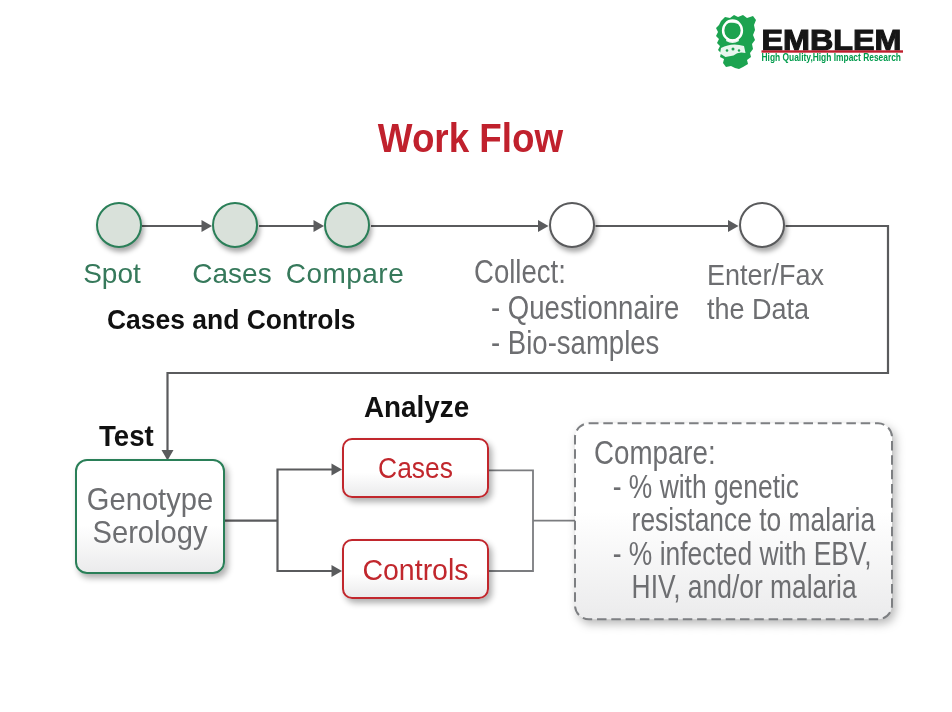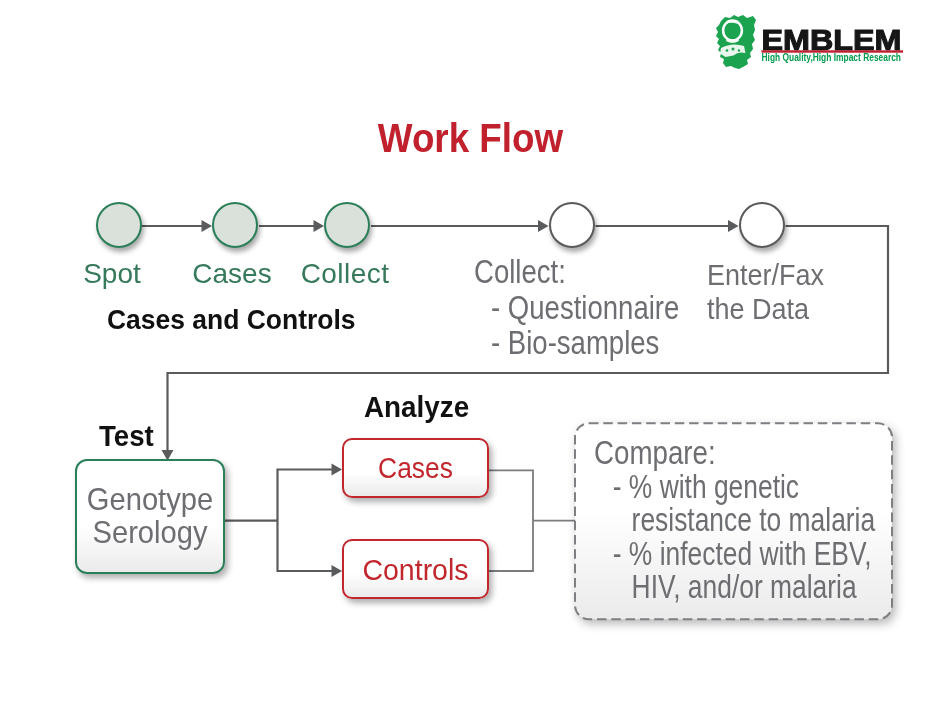--- a/index.html
+++ b/index.html
@@ -45,21 +45,21 @@
 <div class="circle gcircle" style="left:95.5px;top:202px;"></div>
 <div class="circle gcircle" style="left:212px;top:202px;"></div>
 <div class="circle gcircle" style="left:324px;top:202px;"></div>
 <div class="circle wcircle" style="left:548.5px;top:202px;"></div>
 <div class="circle wcircle" style="left:738.5px;top:202px;"></div>
 
 <div class="abs" style="left:0;top:117.7px;width:941px;text-align:center;font-size:40px;line-height:40px;font-weight:bold;color:#c0212d;transform:scaleX(.92);">Work Flow</div>
 
 <div class="abs green" style="left:32px;top:260px;width:160px;text-align:center;font-size:28px;line-height:28px;">Spot</div>
 <div class="abs green" style="left:152px;top:260px;width:160px;text-align:center;font-size:28px;line-height:28px;">Cases</div>
-<div class="abs green" style="left:265px;top:260px;width:160px;text-align:center;font-size:28px;line-height:28px;letter-spacing:.45px;">Collect</div>
+<div class="abs green" style="left:265px;top:260px;width:160px;text-align:center;font-size:28px;line-height:28px;letter-spacing:.45px;">Compare</div>
 
 <div class="abs boldlbl" style="left:107px;top:306px;font-size:28px;line-height:28px;transform:scaleX(.945);transform-origin:left center;">Cases and Controls</div>
 
 <div class="abs gray" style="left:474.4px;top:254px;font-size:34px;line-height:35.5px;transform:scaleX(.81);transform-origin:left top;white-space:nowrap;">Collect:<br>
 <span style="display:inline-block;margin-left:21px;">- Questionnaire</span><br>
 <span style="display:inline-block;margin-left:21px;">- Bio-samples</span></div>
 
 <div class="abs gray" style="left:706.6px;top:257.5px;font-size:30px;line-height:34.7px;transform:scaleX(.90);transform-origin:left top;white-space:nowrap;">Enter/Fax<br>the Data</div>
 
 <div class="abs boldlbl" style="left:99px;top:420.5px;font-size:30px;line-height:30px;transform:scaleX(.92);transform-origin:left top;">Test</div>

